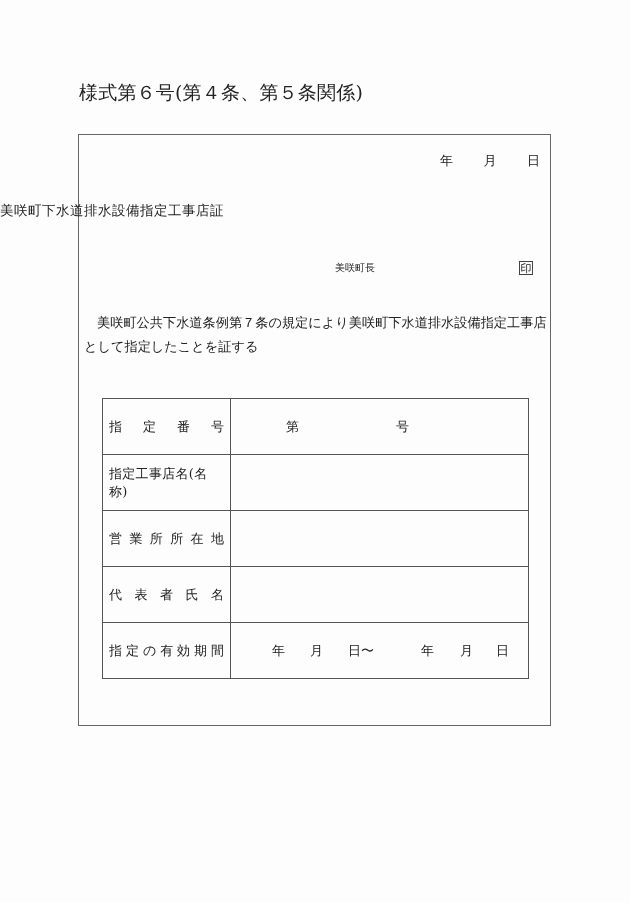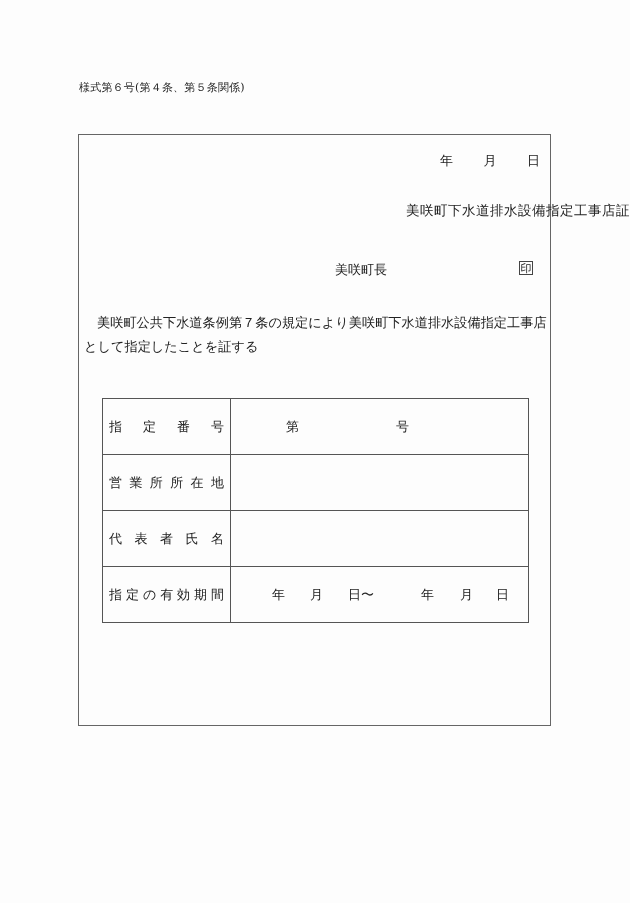--- a/index.html
+++ b/index.html
@@ -2,36 +2,36 @@
 <html><head>
 <meta charset="utf-8">
 <style>
   html, body { margin:0; padding:0; background:#fdfdfd; }
   body {
     width:630px; height:903px; position:relative; overflow:hidden;
     font-family: "DejaVu Serif", "Liberation Serif", serif;
     color:#222; font-size:13px;
   }
   .form-number {
-    position:absolute; left:79px; top:80px; font-size:11px; letter-spacing:0.2px;
+    position:absolute; left:79px; top:80px; font-size:19px; letter-spacing:0.2px;
   }
   .frame {
     position:absolute; left:78px; top:134px; width:473px; height:592px;
     border:1px solid #666; box-sizing:border-box;
   }
   .date-line {
     position:absolute; top:152px; left:440px; width:100px; font-size:13px;
     display:flex; justify-content:space-between;
   }
   .title {
-    position:absolute; top:202px; left:0; width:630px; text-align:right;
+    position:absolute; top:202px; left:0; width:630px; text-align:left;
     font-size:13.5px; letter-spacing:0.5px;
   }
   .mayor {
-    position:absolute; top:261px; left:335px; font-size:13px;
+    position:absolute; top:261px; left:335px; font-size:10px;
   }
   .seal {
     position:absolute; top:261px; left:519px; width:14px; height:14px;
     border:1px solid #444; font-size:11px; line-height:14px; text-align:center;
     box-sizing:border-box;
   }
   .body-text {
     position:absolute; top:311px; left:84px; width:466px; font-size:13.2px; line-height:24px;
     text-indent:13px;
   }
@@ -84,20 +84,24 @@
       </div>
     </td>
     <td class="val-cell">
       <div class="num-row">
         <span class="dai">第</span>
         <span>号</span>
       </div>
     </td>
   </tr>
   <tr>
+    <td class="label" style="letter-spacing:0.3px;">指定工事店名(名称)</td>
+    <td></td>
+  </tr>
+  <tr>
     <td class="label">
       <div class="spread">
         <span>営</span>
         <span>業</span>
         <span>所</span>
         <span>所</span>
         <span>在</span>
         <span>地</span>
       </div>
     </td>

